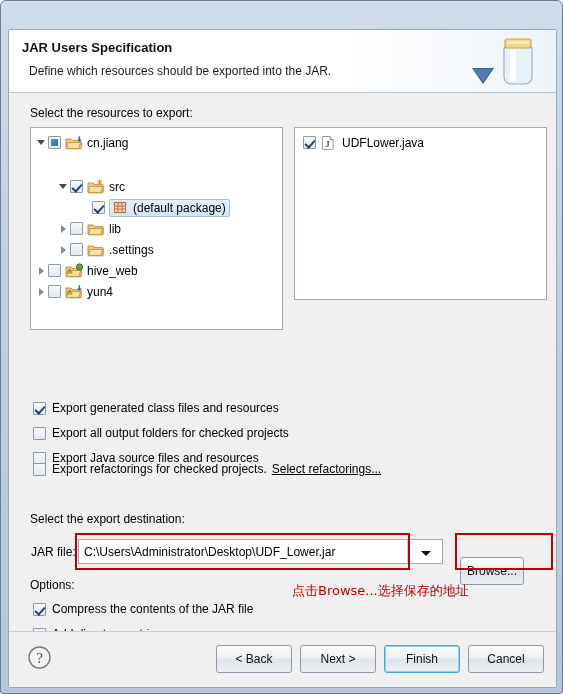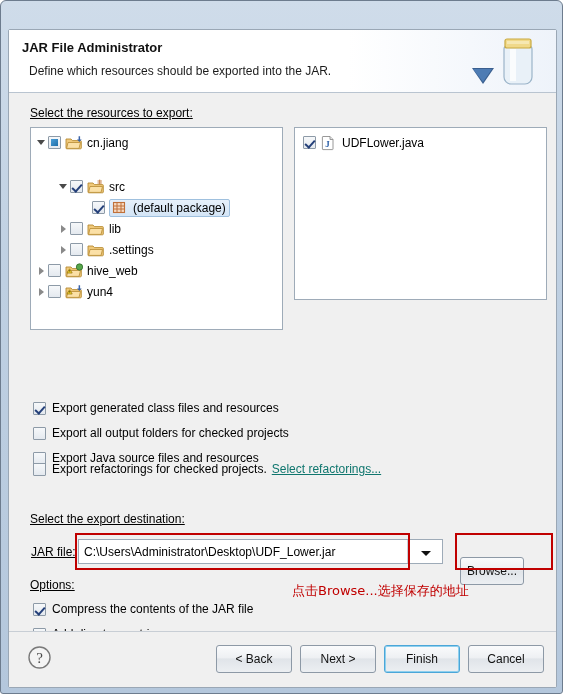--- a/index.html
+++ b/index.html
@@ -107,21 +107,20 @@
     position: relative;
     flex: 1;
     background: #f0f0f0;
     padding: 0;
   }
 
   .lbl {
     position: absolute;
     font-size: 12px; color: #000;
     white-space: nowrap;
-    text-decoration: underline;
   }
 
   
   .panel {
     position: absolute;
     background: #ffffff;
     border: 1px solid #9eabb8;
     overflow: hidden;
   }
   #tree-left  { left: 21px;  top: 34px; width: 253px; height: 203px; }
@@ -175,33 +174,34 @@
     background: linear-gradient(135deg, #4a9fd8 0%, #1f6ea8 100%);
   }
   .ticon { width: 18px; height: 16px; flex: none; margin-right: 4px; position: relative; }
   .tlabel { padding-right: 3px; }
   .sel-wrap {
     display: flex; align-items: center;
     background: linear-gradient(to bottom, #e6f0fa 0%, #d4e5f6 100%);
     border: 1px solid #9fc0de;
     border-radius: 2px;
     padding: 0 3px 0 1px;
+    text-align: center;
   }
 
   
   .optrow {
     position: absolute;
     display: flex; align-items: center;
     font-size: 12px; color: #000;
     white-space: nowrap;
     height: 18px;
   }
   .optrow .cb { margin-right: 6px; }
   .linkdis {
-    color: #0f766e;
+    color: #000000;
     text-decoration: underline;
     margin-left: 5px;
   }
 
   
   .combo {
     position: absolute;
     left: 69px; top: 446px;
     width: 365px; height: 25px;
     background: #ffffff;
@@ -289,21 +289,21 @@
 </style>
 </head>
 <body>
 
 <div class="window">
 
 
   <div class="dialog">
 
     <div class="banner">
-      <div class="banner-title">JAR File Administrator</div>
+      <div class="banner-title">JAR Users Specification</div>
       <div class="banner-sub">Define which resources should be exported into the JAR.</div>
       <div class="jar-art">
         <svg width="78" height="60" viewBox="0 0 78 60">
 
           <path d="M43 14 h22 a3 3 0 0 1 3 3 v28 a7 7 0 0 1 -7 7 h-14 a7 7 0 0 1 -7 -7 v-28 a3 3 0 0 1 3 -3 z" fill="#e9f1f8" stroke="#9bb4c9" stroke-width="1.2"></path>
           <path d="M46 17 h6 v32 h-6 z" fill="#ffffff" opacity="0.75"></path>
 
           <rect x="41" y="7" width="26" height="9" rx="2" fill="#f0d98a" stroke="#c9a93f" stroke-width="1.2"></rect>
           <rect x="43" y="9" width="22" height="3" fill="#f8ebbc" opacity="0.8"></rect>
 

